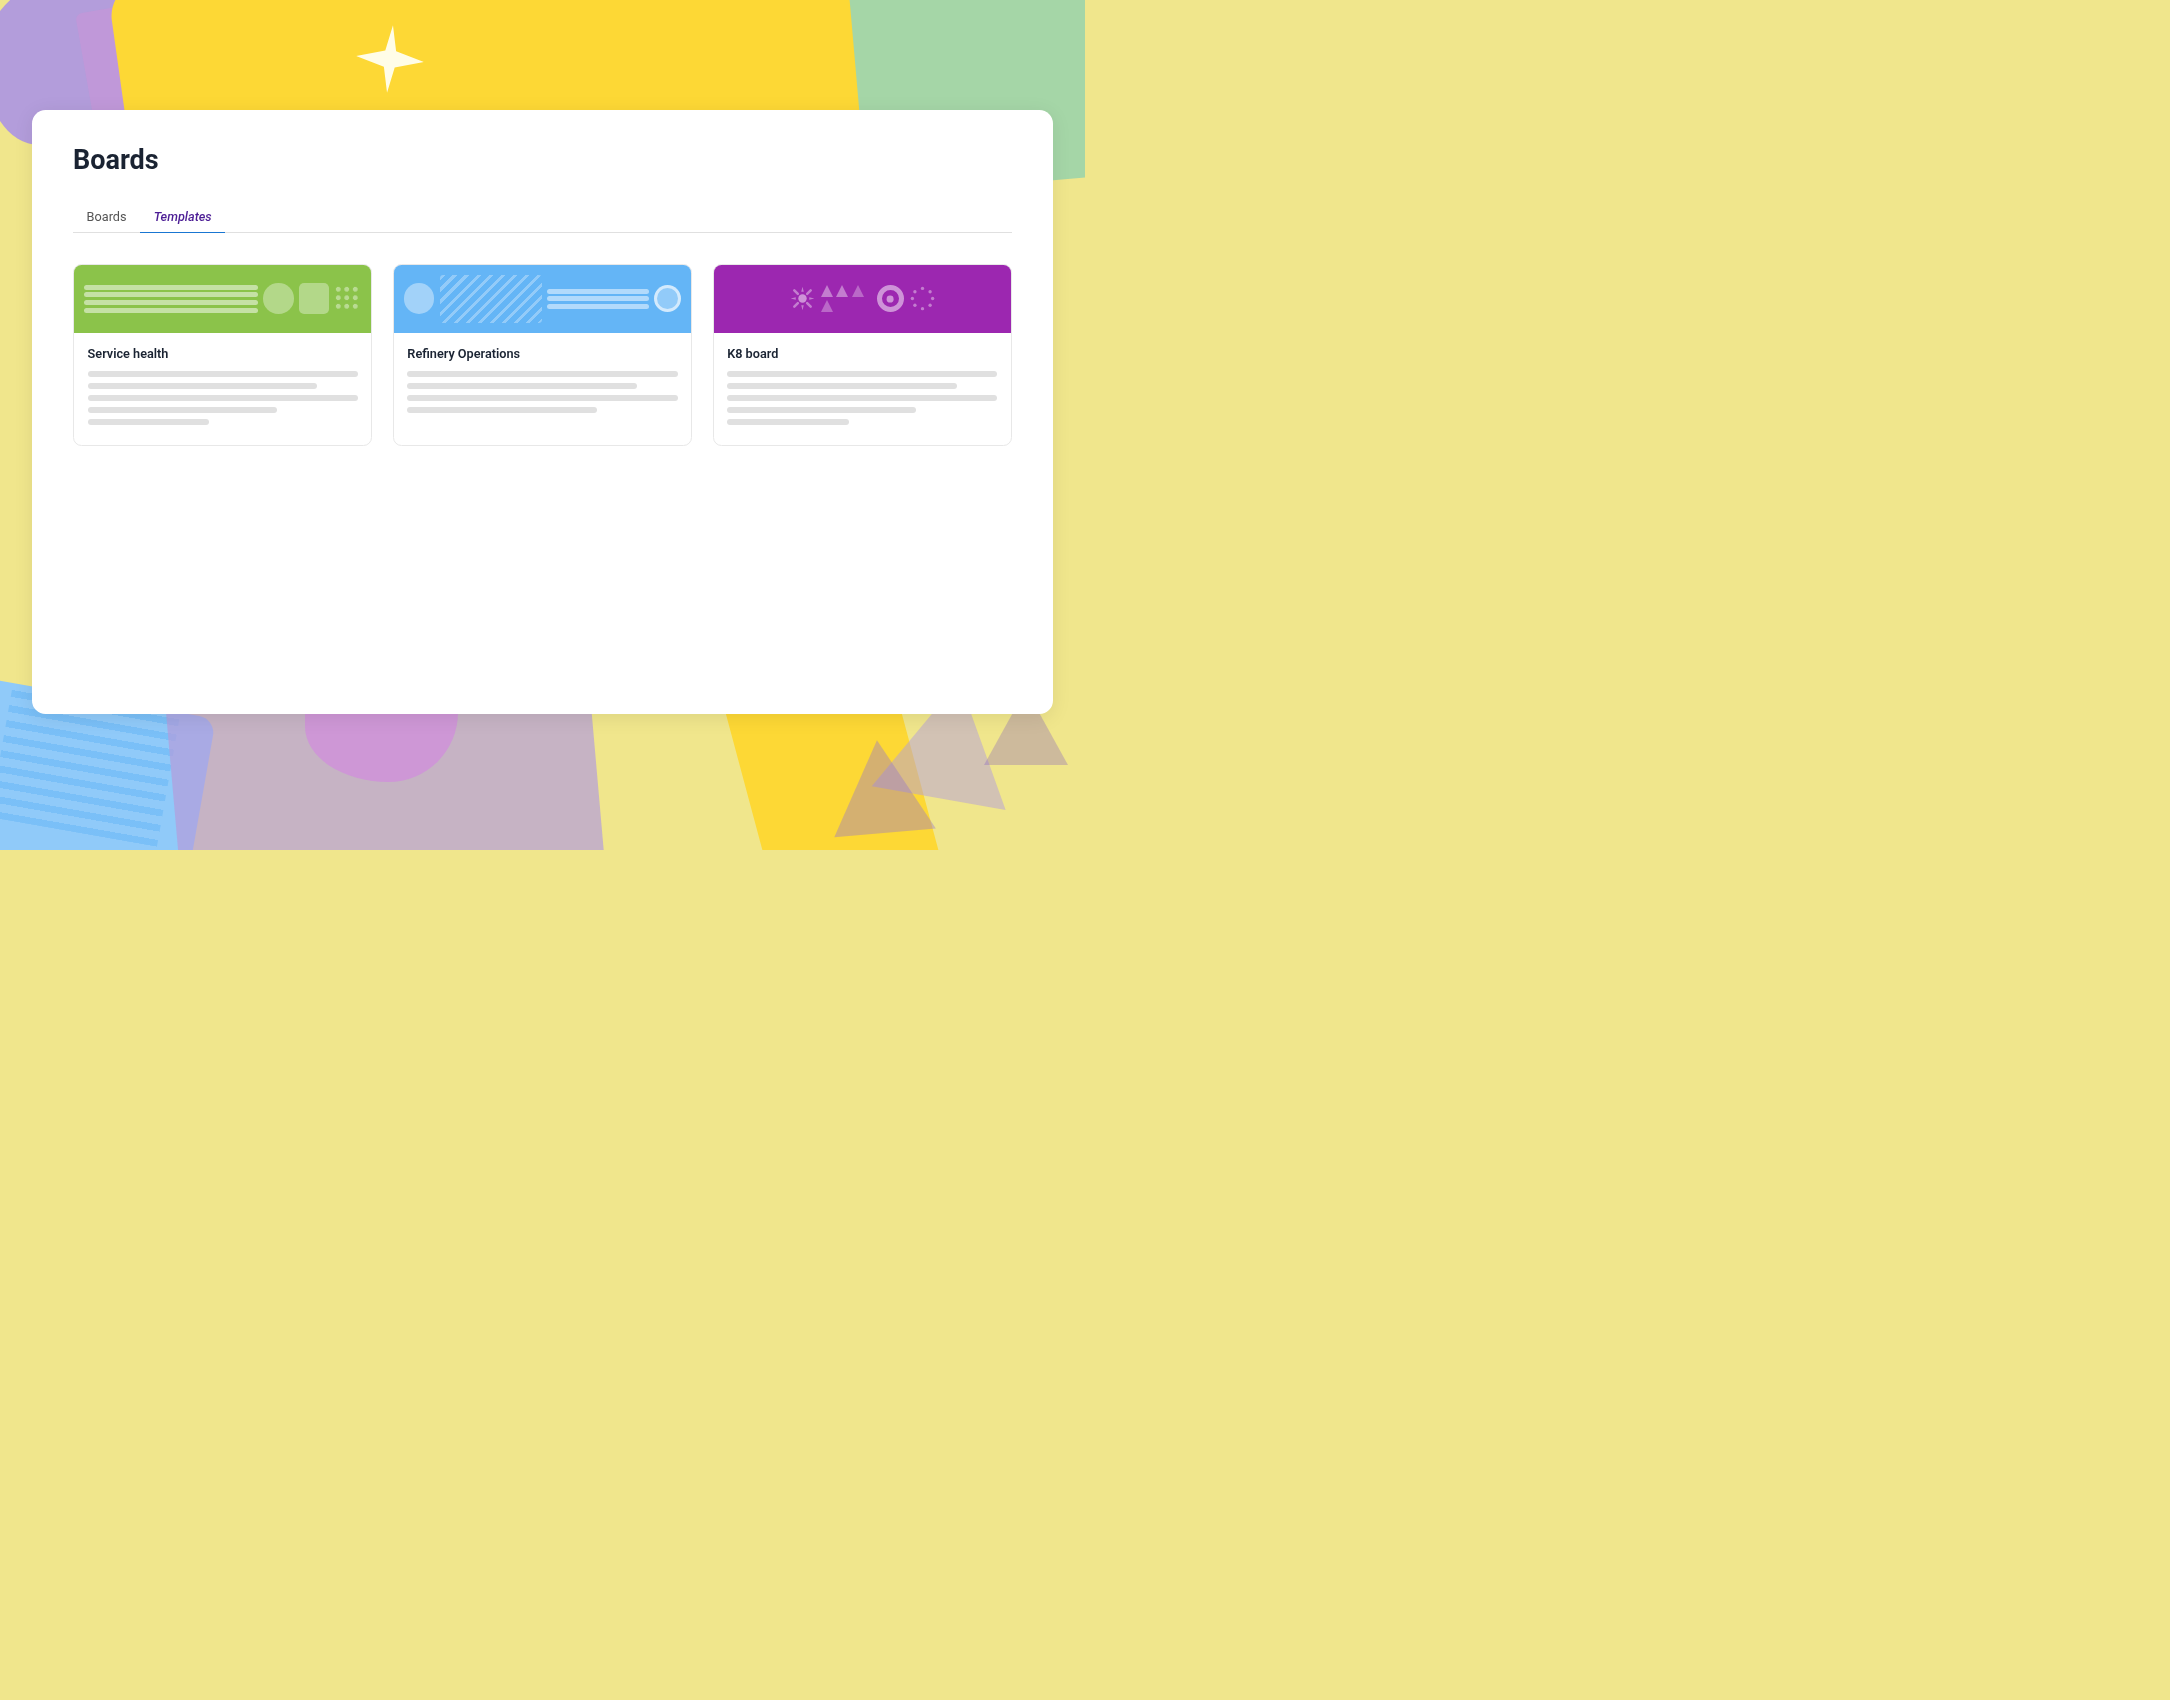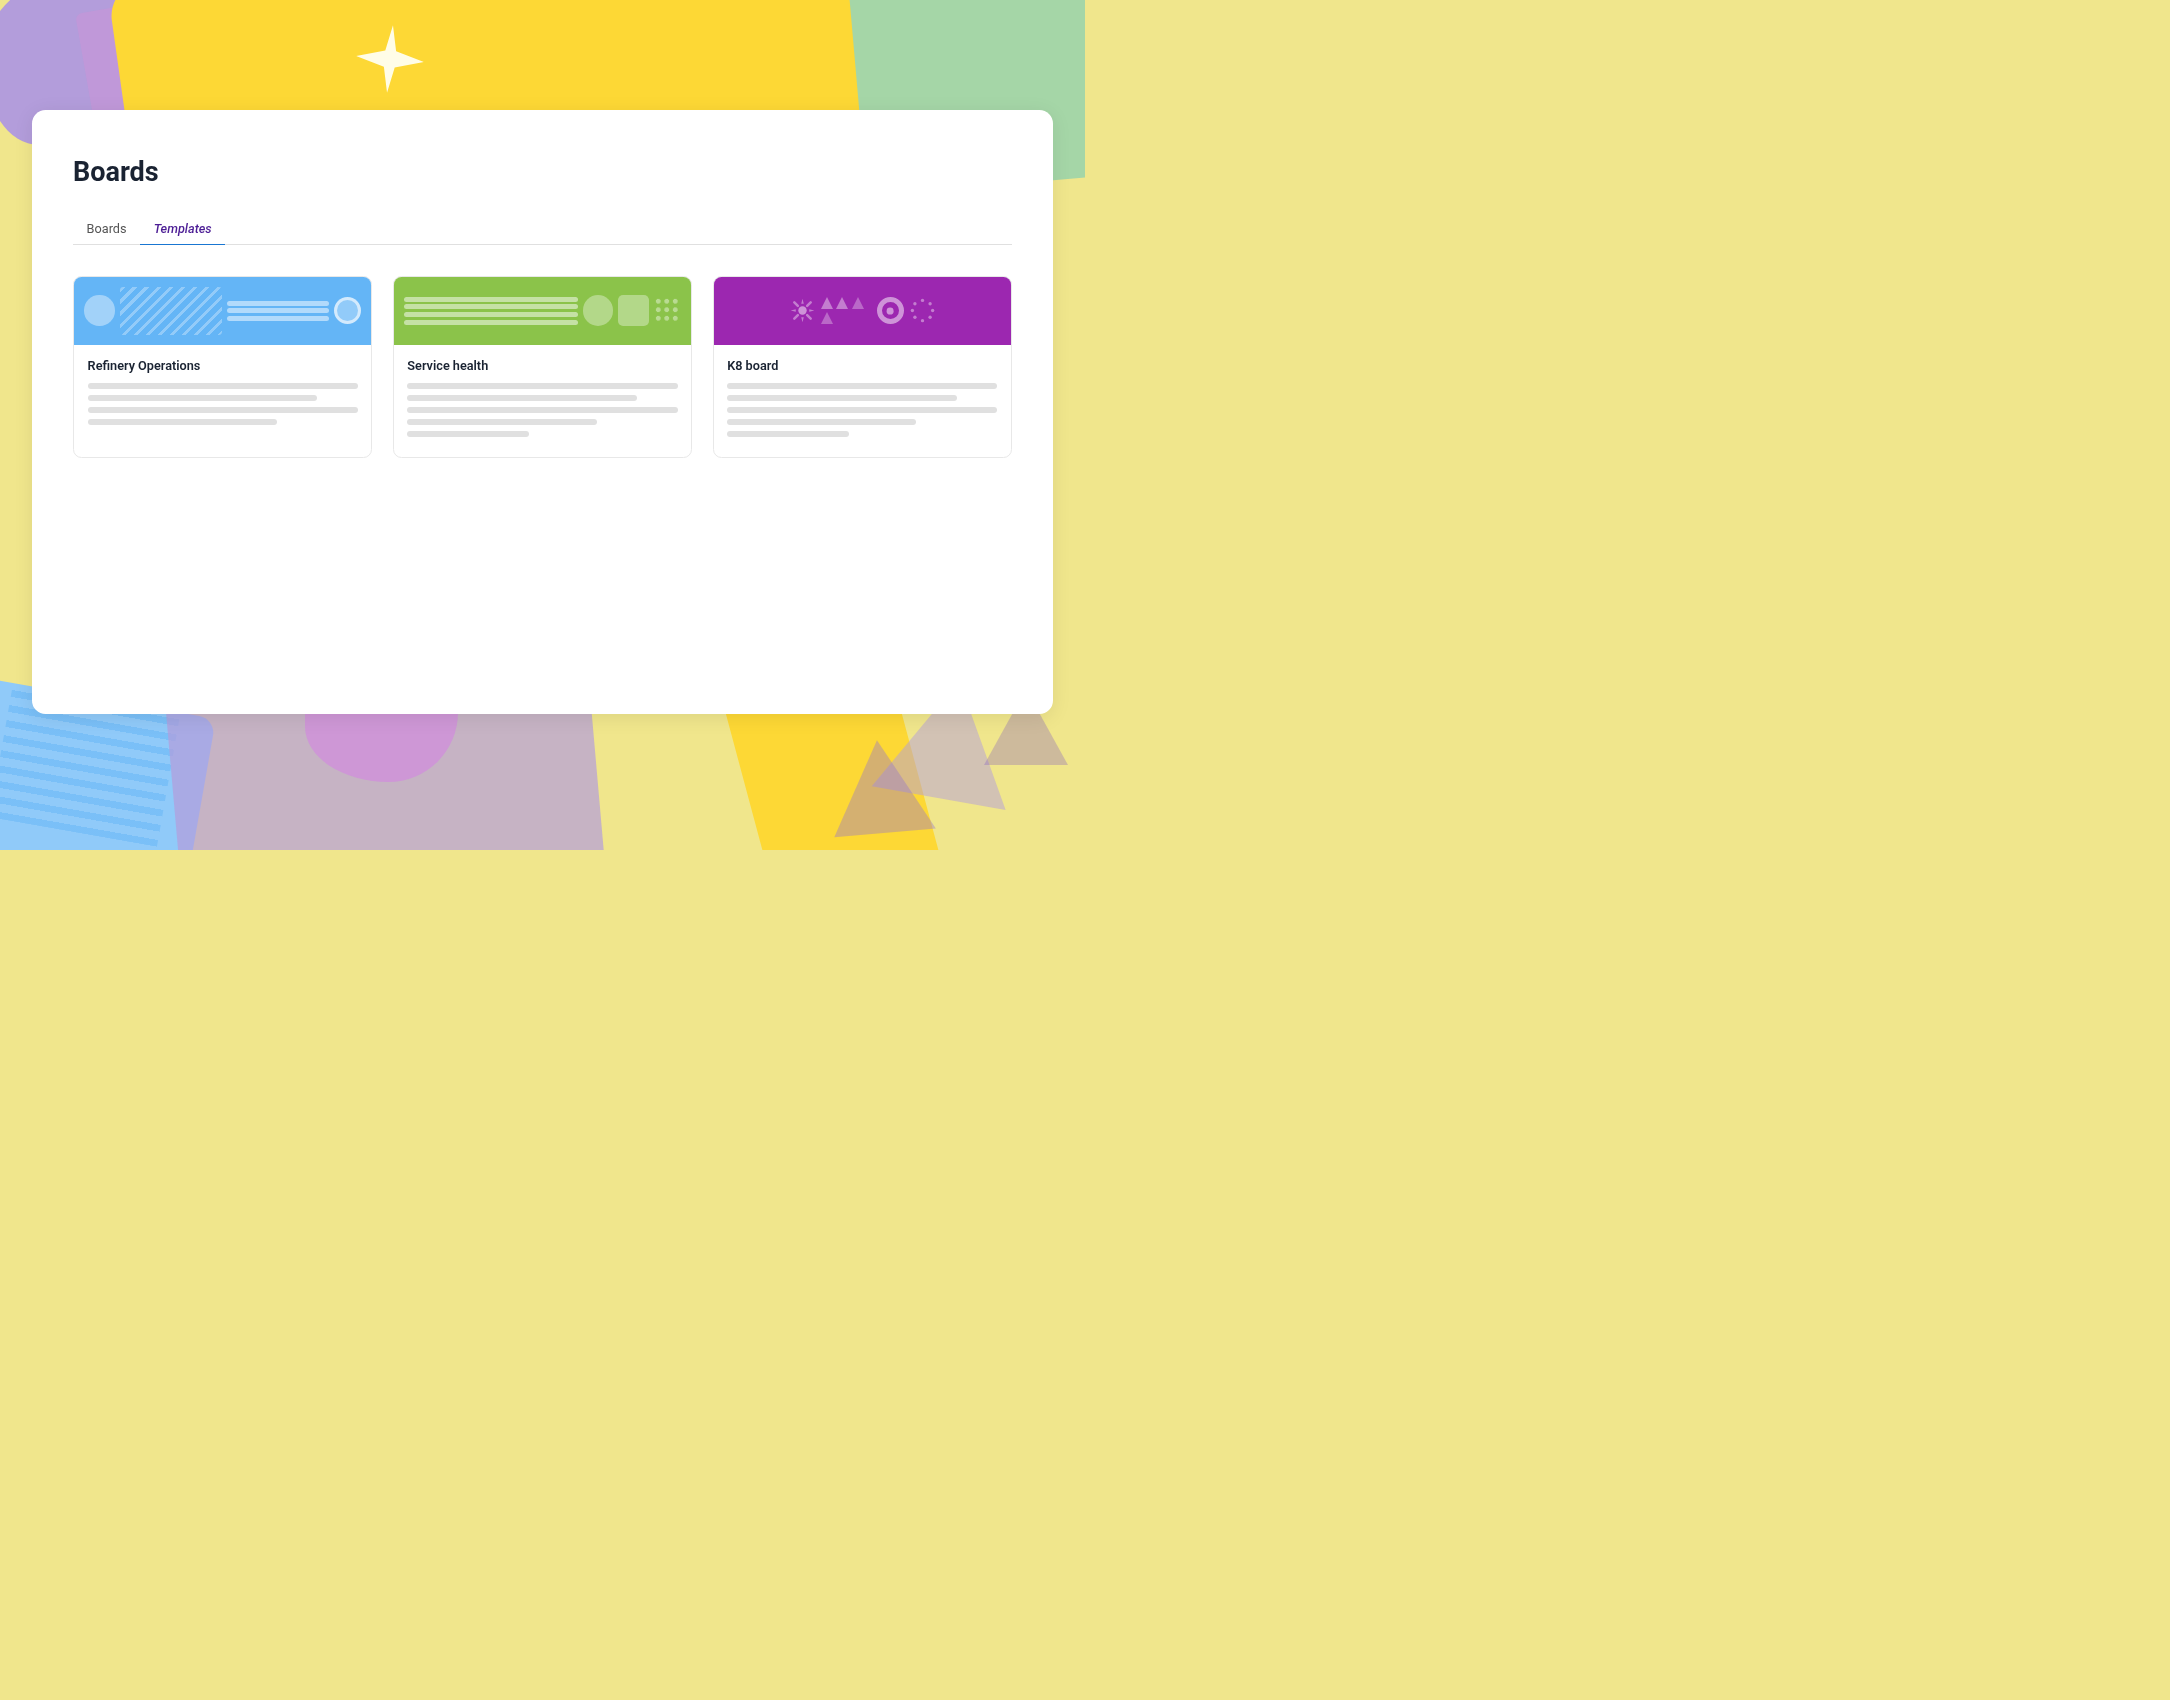--- a/index.html
+++ b/index.html
@@ -133,21 +133,21 @@
 
     
     .main-card {
       position: absolute;
       top: 110px;
       left: 32px;
       right: 32px;
       bottom: 136px;
       background: white;
       border-radius: 13.6px;
-      padding: 46px 41px;
+      padding: 34px 41px;
       box-shadow: 0 3.4px 20.3px rgba(0,0,0,0.08);
     }
 
     .page-title {
       font-size: 27px;
       font-weight: 700;
       color: #1a2332;
       margin-bottom: 24px;
     }
 
@@ -373,58 +373,58 @@
   <h1 class="page-title">Boards</h1>
 
   <div class="tabs">
     <div class="tab">Boards</div>
     <div class="tab active">Templates</div>
   </div>
 
   <div class="cards-grid">
 
     <div class="template-card">
+      <div class="card-thumbnail green">
+        <div class="thumb-lines">
+          <div class="thumb-line"></div>
+          <div class="thumb-line"></div>
+          <div class="thumb-line"></div>
+          <div class="thumb-line"></div>
+        </div>
+        <div class="thumb-circle"></div>
+        <div class="thumb-square"></div>
+        <div class="thumb-dots"></div>
+      </div>
+      <div class="card-content">
+        <div class="card-title">Service health</div>
+        <div class="card-line full"></div>
+        <div class="card-line medium"></div>
+        <div class="card-line full"></div>
+        <div class="card-line short"></div>
+        <div class="card-line xshort"></div>
+      </div>
+    </div>
+
+    <div class="template-card">
       <div class="card-thumbnail blue">
         <div class="thumb-circle" style="background:rgba(255,255,255,0.4);"></div>
         <div class="thumb-wave"></div>
         <div class="thumb-lines">
           <div class="thumb-line"></div>
           <div class="thumb-line"></div>
           <div class="thumb-line"></div>
         </div>
         <div style="width:27px;height:27px;border-radius:50%;background:rgba(255,255,255,0.3);border:3.4px solid rgba(255,255,255,0.6);flex-shrink:0;"></div>
       </div>
       <div class="card-content">
         <div class="card-title">Refinery Operations</div>
         <div class="card-line full"></div>
         <div class="card-line medium"></div>
         <div class="card-line full"></div>
         <div class="card-line short"></div>
-      </div>
-    </div>
-
-    <div class="template-card">
-      <div class="card-thumbnail green">
-        <div class="thumb-lines">
-          <div class="thumb-line"></div>
-          <div class="thumb-line"></div>
-          <div class="thumb-line"></div>
-          <div class="thumb-line"></div>
-        </div>
-        <div class="thumb-circle"></div>
-        <div class="thumb-square"></div>
-        <div class="thumb-dots"></div>
-      </div>
-      <div class="card-content">
-        <div class="card-title">Service health</div>
-        <div class="card-line full"></div>
-        <div class="card-line medium"></div>
-        <div class="card-line full"></div>
-        <div class="card-line short"></div>
-        <div class="card-line xshort"></div>
       </div>
     </div>
 
 
     <div class="template-card">
       <div class="card-thumbnail purple">
 
         <svg width="27" height="27" viewBox="0 0 32 32">
           <circle cx="16" cy="16" r="5" fill="rgba(255,255,255,0.5)"></circle>
           <path d="M16 2 L17.5 8 L14.5 8 Z M16 30 L17.5 24 L14.5 24 Z M2 16 L8 17.5 L8 14.5 Z M30 16 L24 17.5 L24 14.5 Z" fill="rgba(255,255,255,0.4)"></path>

